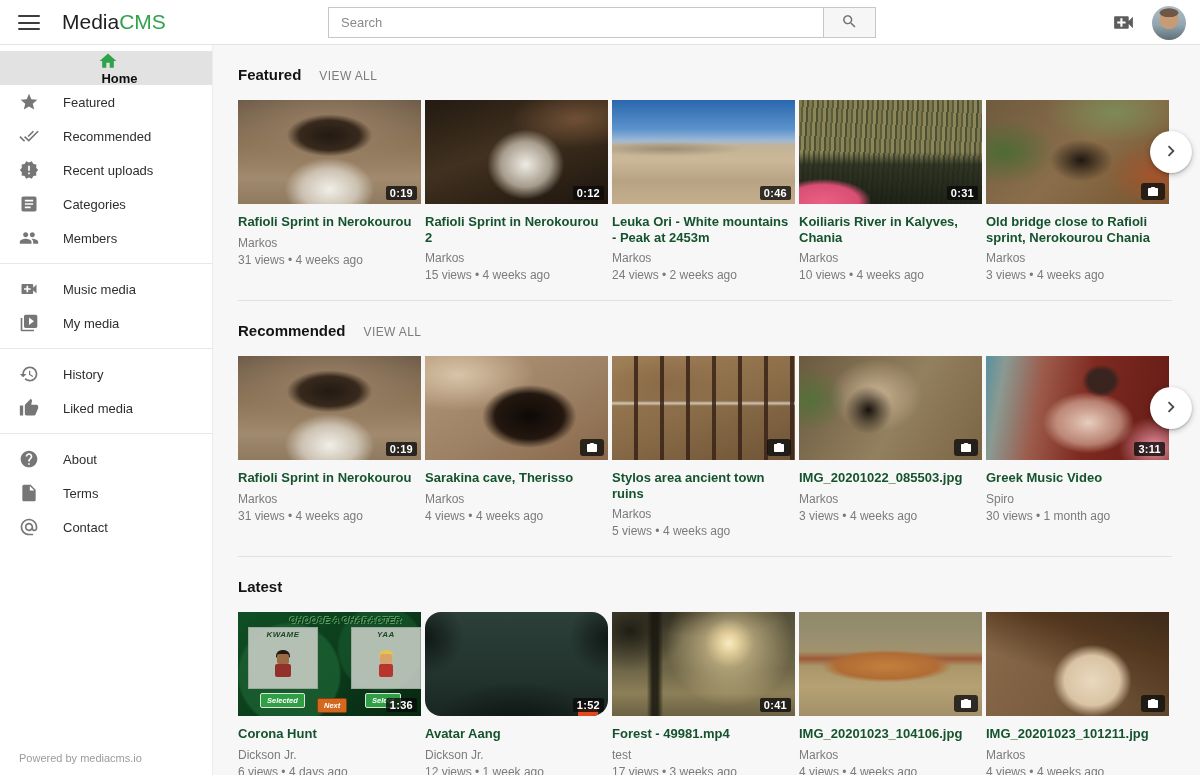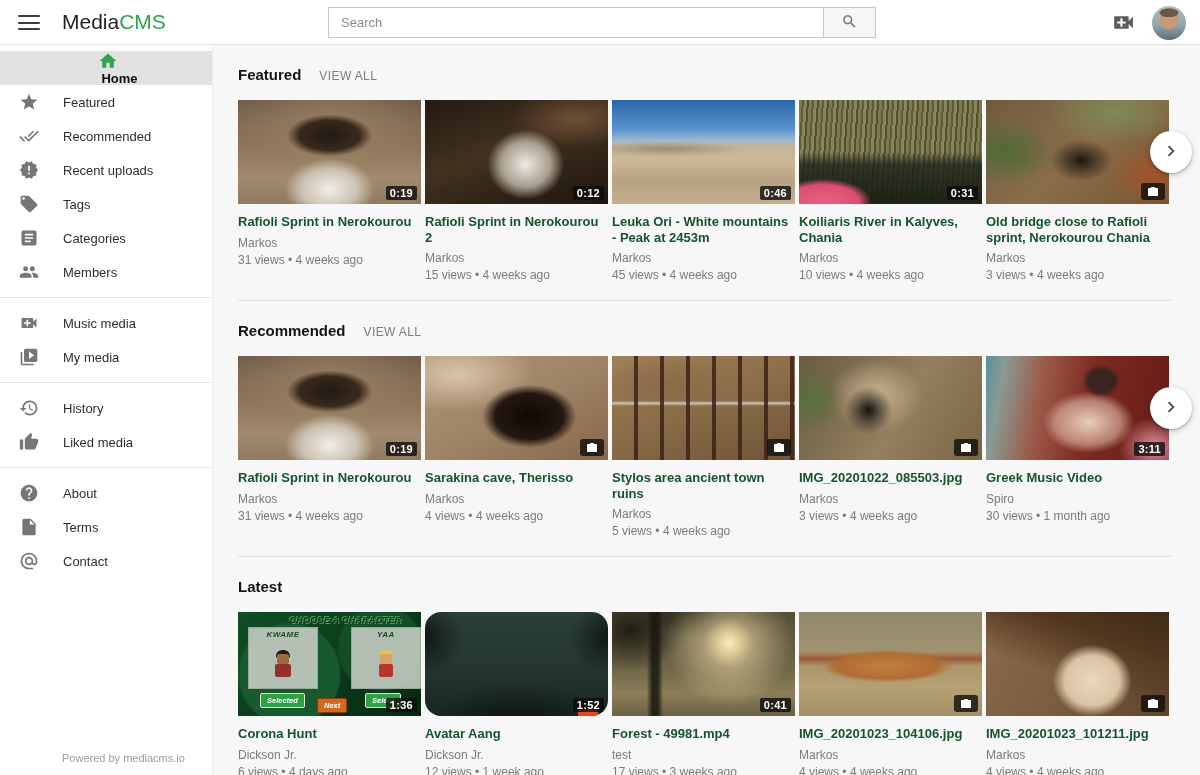--- a/index.html
+++ b/index.html
@@ -31,21 +31,21 @@
   .sidebar{position:fixed;top:45px;left:0;bottom:0;width:213px;background:#fff;border-right:1px solid #ececec;z-index:10;}
   .side-group{padding:6px 0;}
   .side-item{height:34px;display:flex;align-items:center;padding:0 16px 0 19px;cursor:pointer;}
   .side-item.active{background:#e2e2e2;flex-direction:column;}
   .side-icon{width:20px;height:20px;color:#767676;flex:none;display:flex;}
   .side-icon svg{width:20px;height:20px;}
   .side-item.active .side-icon{color:#31a24c;}
   .side-label{margin-left:24px;font-size:13px;color:#2e2e2e;white-space:nowrap;}
   .side-item.active .side-label{font-weight:700;color:#0e0e0e;}
   .side-divider{border-top:1px solid #e8e8e8;margin:2px 0;}
-  .side-footer{position:absolute;bottom:11px;left:19px;font-size:11px;color:#9b9b9b;margin-left:43px;}
+  .side-footer{position:absolute;bottom:11px;left:19px;font-size:11px;color:#9b9b9b;}
 
   
   .content{position:absolute;top:45px;left:214px;right:0;bottom:0;padding:0 28px 0 24px;overflow:hidden;}
   .section{padding:21px 0 18px;border-bottom:1px solid #e2e2e2;}
   .section:last-child{border-bottom:none;}
   .sec-head{display:flex;align-items:baseline;margin-bottom:17px;}
   .sec-title{font-size:15px;font-weight:700;color:#141414;}
   .view-all{margin-left:18px;font-size:12px;color:#7c7c7c;letter-spacing:.4px;cursor:pointer;}
   .cards{display:flex;gap:4px;position:relative;}
   .card{width:183px;flex:none;cursor:pointer;}
@@ -205,28 +205,20 @@
       <span class="side-icon">
             <svg viewBox="0 0 24 24" fill="currentColor" aria-hidden="true">
               <path d="M23 12l-2.44-2.79.34-3.69-3.61-.82-1.89-3.2L12 2.96 8.6 1.5 6.71 4.69 3.1 5.5l.34 3.7L1 12l2.44 2.79-.34 3.7 3.61.82L8.6 22.5l3.4-1.47 3.4 1.46 1.89-3.19 3.61-.82-.34-3.69L23 12zm-10 5h-2v-2h2v2zm0-4h-2V7h2v6z"></path>
             </svg>
           </span>
       <span class="side-label">Recent uploads</span>
     </div>
     <div class="side-item">
       <span class="side-icon">
             <svg viewBox="0 0 24 24" fill="currentColor" aria-hidden="true">
-              <path d="M21.41 11.58l-9-9C12.05 2.22 11.55 2 11 2H4c-1.1 0-2 .9-2 2v7c0 .55.22 1.05.59 1.42l9 9c.36.36.86.58 1.41.58.55 0 1.05-.22 1.41-.59l7-7c.37-.36.59-.86.59-1.41 0-.55-.23-1.06-.59-1.42zM5.5 7C4.67 7 4 6.33 4 5.5S4.67 4 5.5 4 7 4.67 7 5.5 6.33 7 5.5 7z"></path>
-            </svg>
-          </span>
-      <span class="side-label">Tags</span>
-    </div>
-    <div class="side-item">
-      <span class="side-icon">
-            <svg viewBox="0 0 24 24" fill="currentColor" aria-hidden="true">
               <path d="M19 3H5c-1.1 0-2 .9-2 2v14c0 1.1.9 2 2 2h14c1.1 0 2-.9 2-2V5c0-1.1-.9-2-2-2zm-5 14H7v-2h7v2zm3-4H7v-2h10v2zm0-4H7V7h10v2z"></path>
             </svg>
           </span>
       <span class="side-label">Categories</span>
     </div>
     <div class="side-item">
       <span class="side-icon">
             <svg viewBox="0 0 24 24" fill="currentColor" aria-hidden="true">
               <path d="M16 11c1.66 0 2.99-1.34 2.99-3S17.66 5 16 5c-1.66 0-3 1.34-3 3s1.34 3 3 3zm-8 0c1.66 0 2.99-1.34 2.99-3S9.66 5 8 5C6.34 5 5 6.34 5 8s1.34 3 3 3zm0 2c-2.33 0-7 1.17-7 3.5V19h14v-2.5c0-2.33-4.67-3.5-7-3.5zm8 0c-.29 0-.62.02-.97.05 1.16.84 1.97 1.97 1.97 3.45V19h6v-2.5c0-2.33-4.67-3.5-7-3.5z"></path>
             </svg>
@@ -326,21 +318,21 @@
         <div class="c-title">Rafioli Sprint in Nerokourou 2</div>
         <div class="c-author">Markos</div>
         <div class="c-meta">15 views • 4 weeks ago</div>
       </div>
           <div class="card">
         <div class="thumb t-mountains">
               <span class="dur">0:46</span>
             </div>
         <div class="c-title">Leuka Ori - White mountains - Peak at 2453m</div>
         <div class="c-author">Markos</div>
-        <div class="c-meta">45 views • 4 weeks ago</div>
+        <div class="c-meta">24 views • 2 weeks ago</div>
       </div>
           <div class="card">
         <div class="thumb t-river-kayak">
               <span class="dur">0:31</span>
             </div>
         <div class="c-title">Koiliaris River in Kalyves, Chania</div>
         <div class="c-author">Markos</div>
         <div class="c-meta">10 views • 4 weeks ago</div>
       </div>
           <div class="card">

